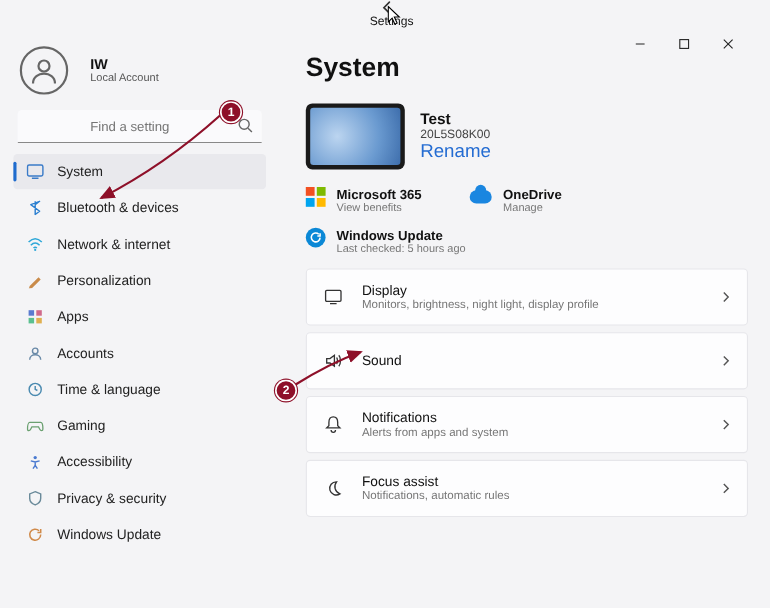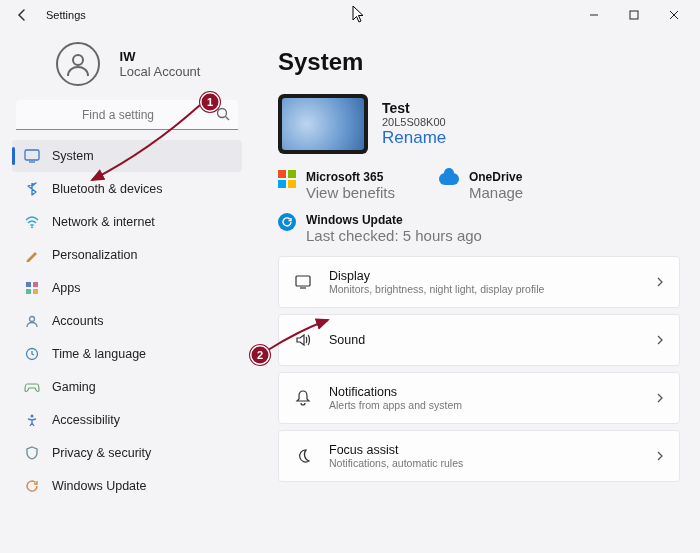--- a/index.html
+++ b/index.html
@@ -1,47 +1,47 @@
 <!DOCTYPE html>
 <html><head>
 <meta charset="utf-8">
 <style>
   * { box-sizing: border-box; margin: 0; padding: 0; font-family: "Segoe UI", sans-serif; }
   body { width: 700px; height: 553px; background: #f4f4f6; overflow: hidden; position: relative; }
-  .titlebar { display: flex; align-items: center; height: 30px; padding: 0 6px; }
+  .titlebar { display: flex; align-items: center; height: 30px; padding: 0 18px; flex-direction: column; }
   .back-btn { width: 24px; height: 24px; display:flex; align-items:center; justify-content:center; color:#333; margin-left:4px; }
   .title-text { font-size: 11px; color: #111; margin-left: 12px; }
   .win-controls { margin-left: auto; display:flex; }
   .win-btn { width: 40px; height: 28px; display:flex; align-items:center; justify-content:center; }
   .content { display:flex; height: calc(553px - 30px); }
   .sidebar { width: 250px; padding: 6px 8px 0 12px; display:flex; flex-direction:column; }
-  .account { display:flex; align-items:center; gap:20px; padding: 6px 4px 14px 6px; justify-content: center; }
+  .account { display:flex; align-items:center; gap:20px; padding: 6px 4px 14px 6px; }
   .avatar { width:44px; height:44px; border-radius:50%; border:2px solid #666; display:flex; align-items:center; justify-content:center; }
   .acct-name { font-size:13px; font-weight:600; color:#111; }
-  .acct-sub { font-size:13px; color:#555; }
+  .acct-sub { font-size:10px; color:#555; }
   .search-wrap { position:relative; margin: 0 4px 10px 4px; }
   .search { width:100%; height:30px; border:none; border-bottom:1.5px solid #888; background:#fafafc; border-radius:4px 4px 0 0; padding:0 28px 0 10px; font-size:12px; color:#666; outline:none;text-align:center; }
   .search-icon { position:absolute; right:8px; top:7px; color:#666; }
   .nav { flex:1; overflow:hidden; }
   .nav-item { display:flex; align-items:center; gap:12px; height:32px; padding: 0 8px 0 12px; border-radius:4px; font-size:12.5px; color:#222; position:relative; margin-bottom:1px; cursor:pointer; }
   .nav-item.sel { background:#e9e9ed; }
   .nav-item.sel::before { content:""; position:absolute; left:0; top:7px; bottom:7px; width:3px; border-radius:2px; background:#1f6cce; }
   .nav-ico { width:16px; height:16px; display:flex; align-items:center; justify-content:center; }
   .main { flex:1; padding: 18px 20px 0 28px; overflow:hidden; }
   .page-title { font-size:24px; font-weight:600; color:#111; margin-bottom:18px; }
   .device-row { display:flex; gap:14px; align-items:center; margin-bottom:16px; }
   .device-thumb { width:90px; height:60px; background:#1a1a1a; border-radius:6px; padding:4px; }
   .device-wall { width:100%; height:100%; border-radius:3px; background: radial-gradient(circle at 30% 50%, #bcd5f0, #6a9ad0 60%, #3e6eac); }
   .dev-name { font-size:14px; font-weight:600; color:#111; }
   .dev-model { font-size:11px; color:#444; }
   .dev-rename { font-size:17px; color:#246cd2; }
   .info-row { display:flex; gap:44px; margin-bottom:12px; }
   .info-block { display:flex; gap:10px; align-items:flex-start; }
   .ib-title { font-size:12px; font-weight:600; color:#111; }
-  .ib-sub { font-size:15px; color:#777; }
+  .ib-sub { font-size:10px; color:#777; }
   .m365 { width:18px; height:18px; display:grid; grid-template-columns:1fr 1fr; grid-template-rows:1fr 1fr; gap:1.5px; }
   .m365 div:nth-child(1){background:#f25022;} .m365 div:nth-child(2){background:#7fba00;}
   .m365 div:nth-child(3){background:#00a4ef;} .m365 div:nth-child(4){background:#ffb900;}
   .cloud { width:20px; height:12px; background:#1a86e0; border-radius:8px; position:relative; top:3px; }
   .cloud::before{content:"";position:absolute;top:-5px;left:5px;width:10px;height:10px;background:#1a86e0;border-radius:50%;}
   .upd { width:18px; height:18px; border-radius:50%; background:#0b88d6; display:flex; align-items:center; justify-content:center; color:#fff; font-size:12px; }
   .cards { display:flex; flex-direction:column; gap:6px; margin-top:10px; }
   .card { background:#fdfdfe; border:1px solid #e6e6ea; border-radius:4px; height:52px; display:flex; align-items:center; padding:0 14px; gap:16px; }
   .card-ico { width:20px; height:20px; display:flex; align-items:center; justify-content:center; color:#333; }
   .card-txt { flex:1; }

